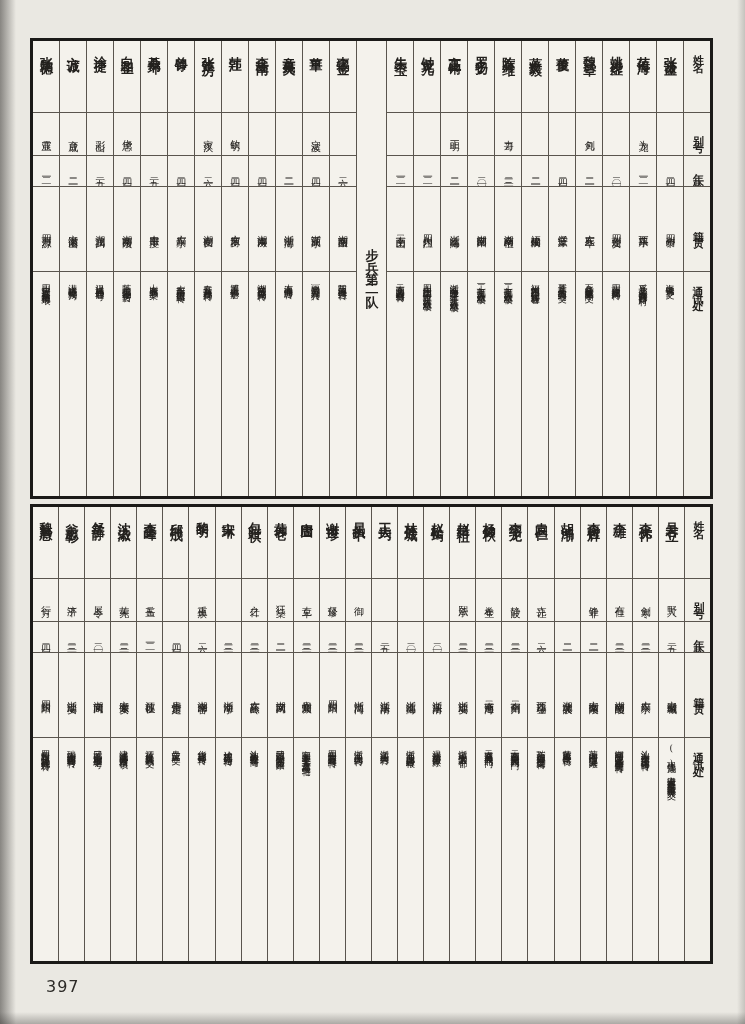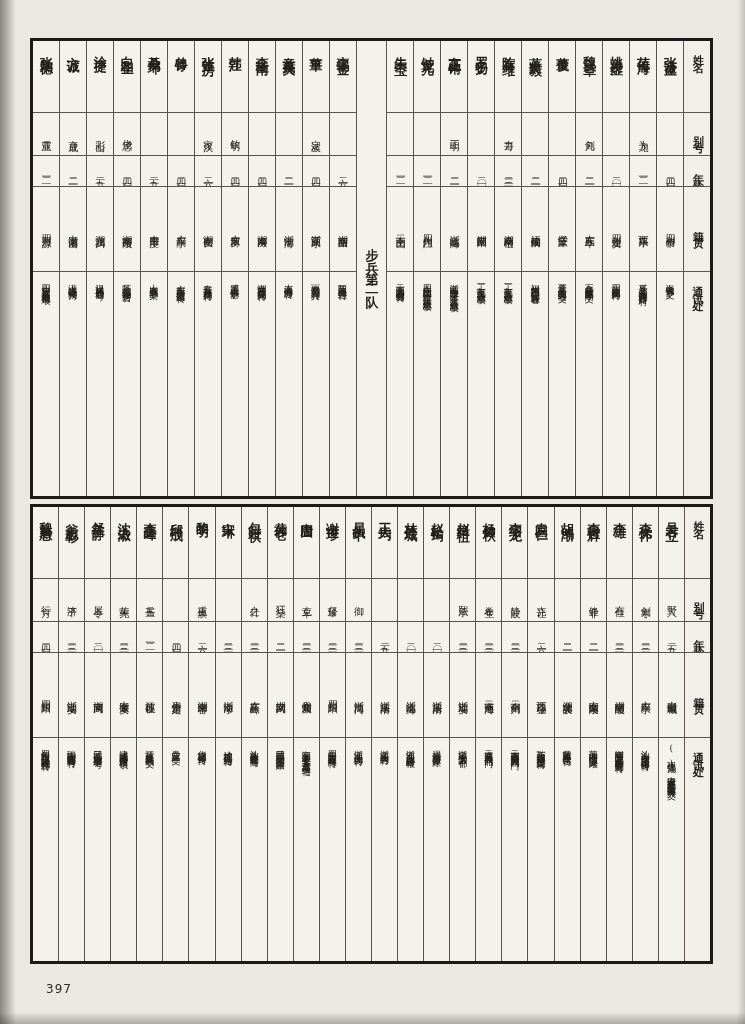--- a/index.html
+++ b/index.html
@@ -23,21 +23,21 @@
          font-family:"DejaVu Serif","Liberation Serif",serif;}
   .t-name{font-size:13px;letter-spacing:3px;font-weight:600;}
   .t-alias{font-size:10px;letter-spacing:2px;}
   .t-age{font-size:10px;letter-spacing:1px;}
   .t-native{font-size:10px;letter-spacing:1px;}
   .t-address{font-size:9px;line-height:12px;letter-spacing:1px;max-height:100%;}
   .header-col{background:#f1efe8;}
   .t-header{font-size:11px;letter-spacing:7px;font-weight:700;}
   .separator-col{flex:1.15 1 0;display:flex;align-items:center;justify-content:center;}
   .t-separator{font-size:13px;letter-spacing:12px;font-weight:600;}
-  .page-number{position:absolute;left:46px;bottom:28px;font-size:12px;color:#2c2a27;
+  .page-number{position:absolute;left:46px;bottom:28px;font-size:16px;color:#2c2a27;
                letter-spacing:1px;font-family:"DejaVu Sans","Liberation Sans",sans-serif;}
   .scan-edge-left{position:absolute;left:0;top:0;bottom:0;width:16px;pointer-events:none;
      background:linear-gradient(to right, rgba(28,26,24,.48), rgba(28,26,24,0));}
   .scan-edge-bottom{position:absolute;left:0;right:0;bottom:0;height:12px;pointer-events:none;
      background:linear-gradient(to top, rgba(28,26,24,.30), rgba(28,26,24,0));}
   .scan-edge-right{position:absolute;right:0;top:0;bottom:0;width:8px;pointer-events:none;
      background:linear-gradient(to left, rgba(28,26,24,.18), rgba(28,26,24,0));}
 </style>
 </head>
 <body>

